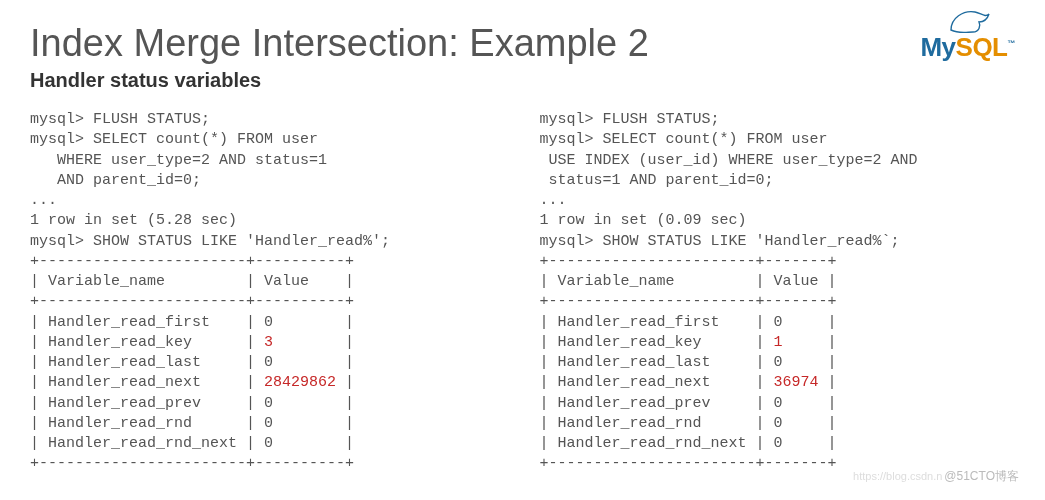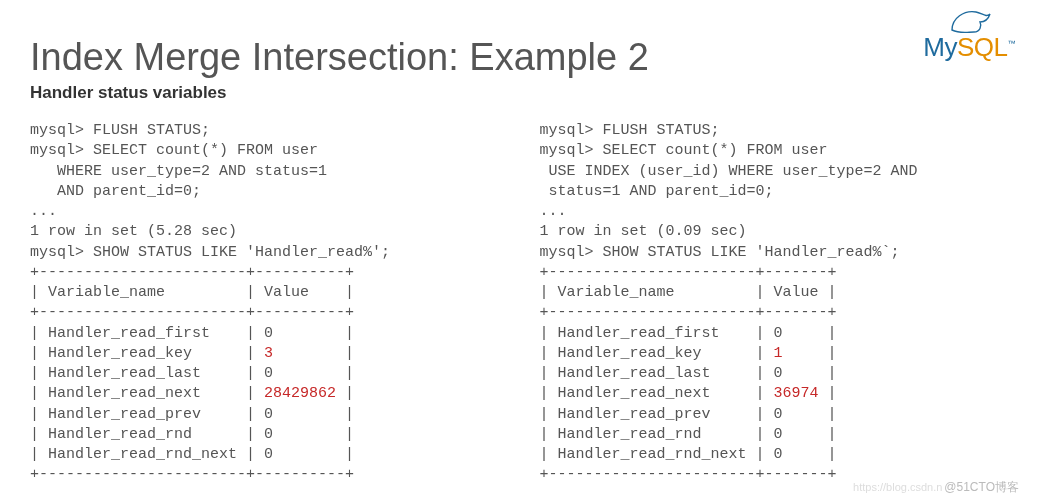--- a/index.html
+++ b/index.html
@@ -8,37 +8,37 @@
     font-family: Arial, Helvetica, sans-serif;
     background: #fff;
     width: 1045px;
     box-sizing: border-box;
     position: relative;
   }
   h1 {
     font-size: 38px;
     font-weight: 400;
     color: #555;
-    margin: 16px 0 4px 0;
+    margin: 2px 0 4px 0;
   }
   h2 {
-    font-size: 17px;
+    font-size: 20px;
     font-weight: 700;
     color: #333;
     margin: 0 0 18px 0;
   }
   .logo {
     position: absolute;
     top: 12px;
     right: 30px;
     text-align: center;
   }
   .logo .word {
     font-size: 26px;
-    font-weight: 400;
+    font-weight: 700;
     color: #1f6b9e;
     letter-spacing: -0.5px;
   }
   .logo .sql { color: #e48e00; }
   .logo .tm { font-size: 8px; vertical-align: super; color:#1f6b9e;}
   .logo svg { display:block; margin: -6px auto -4px auto; }
   .columns {
     display: flex;
     gap: 34px;
   }

